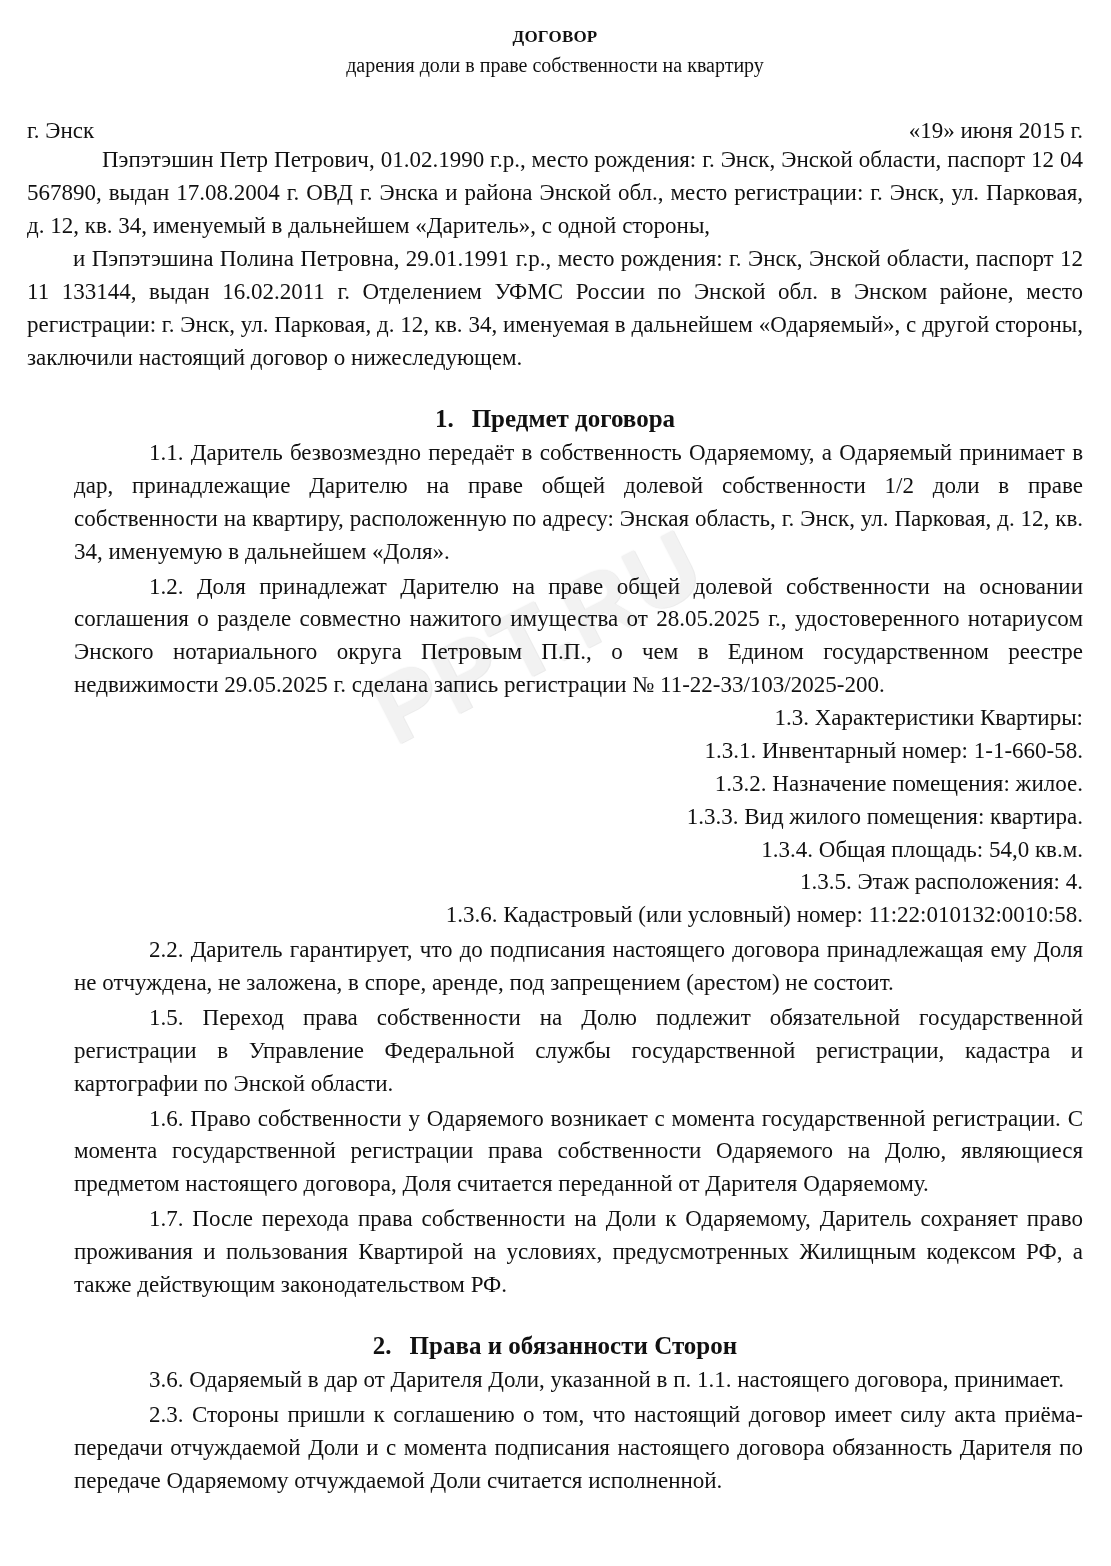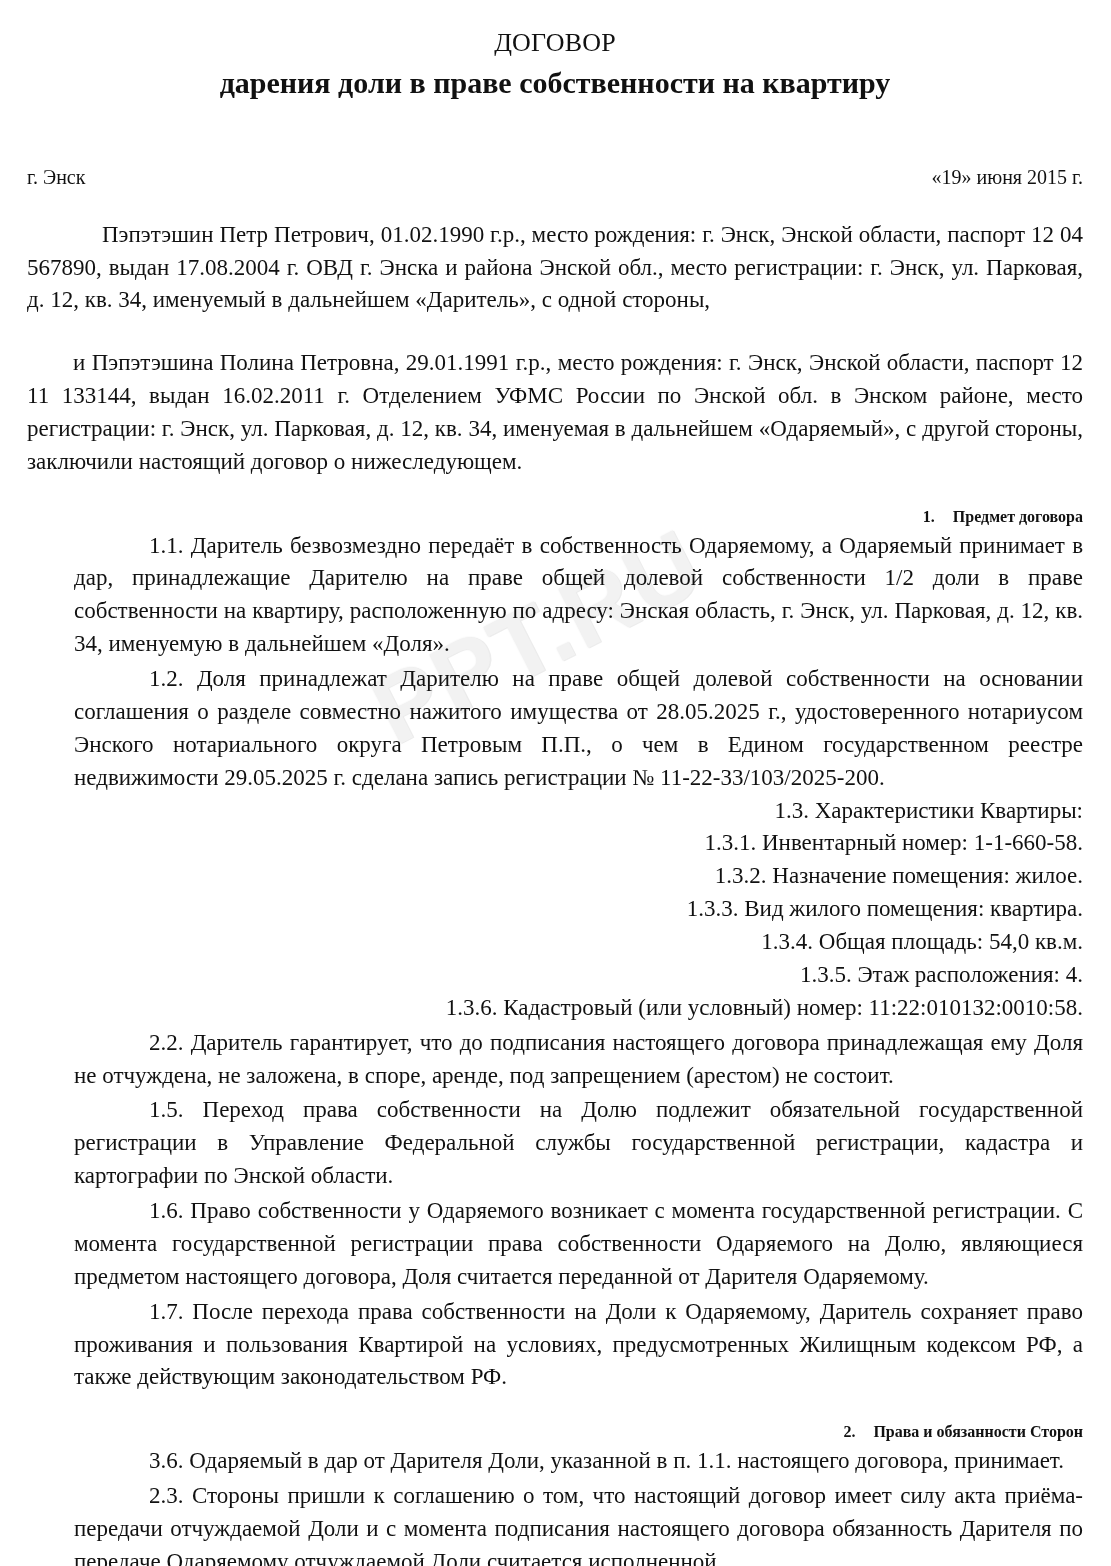--- a/index.html
+++ b/index.html
@@ -43,73 +43,73 @@
     transform: rotate(-27deg);
     transform-origin: left top;
     white-space: nowrap;
     pointer-events: none;
     user-select: none;
   }
 
   
   .doc-title {
     text-align: center;
-    font-weight: 400;
-    font-size: 26px;
+    font-weight: 700;
+    font-size: 17px;
     line-height: 1.2;
     margin: 27px 0 0 0;
     letter-spacing: 0.2px;
   }
   .doc-subtitle {
     text-align: center;
-    font-weight: 700;
-    font-size: 30px;
+    font-weight: 400;
+    font-size: 20px;
     line-height: 1.25;
     margin: 6px 0 0 0;
   }
 
   
   .place-date {
     display: flex;
     justify-content: space-between;
     align-items: baseline;
-    font-size: 20px;
-    margin-top: 64px;
+    font-size: 23px;
+    margin-top: 40px;
   }
   .place-date .city { white-space: nowrap; }
   .place-date .date { white-space: nowrap; }
 
   
   p.body {
     font-size: 23px;
     line-height: 1.43;
     text-align: justify;
     text-justify: inter-word;
     margin: 0;
     text-indent: 75px;
     hyphens: none;
   }
   p.body.tight-indent { text-indent: 46px; }
-  p.gap-lg { margin-top: 30px; }
+  p.gap-lg { }
   p.gap-sm { margin-top: 2px; margin-left: 47px; }
 
   
   p.subitem {
     font-size: 23px;
     line-height: 1.43;
     text-align: right;
     margin: 0;
     text-indent: 75px;
   }
 
   
   h2.section {
-    text-align: right;
+    text-align: center;
     font-weight: 700;
-    font-size: 16px;
+    font-size: 25px;
     line-height: 1.3;
     margin: 28px 0 0 0;
   }
   h2.section .num { margin-right: 18px; }
 </style>
 </head>
 <body>
 
 <div class="page">
 

